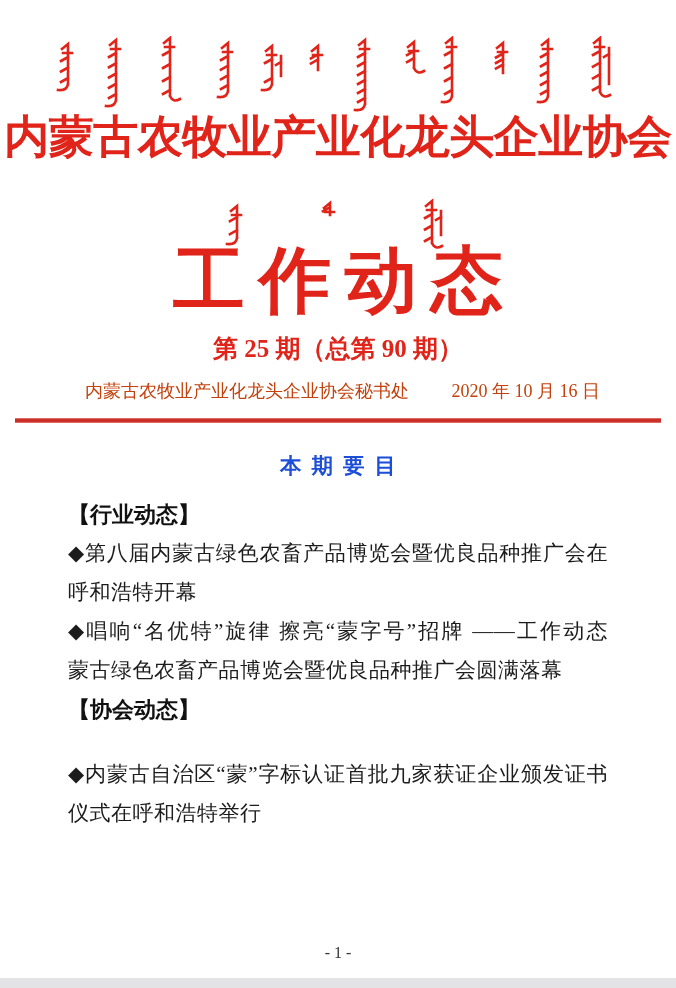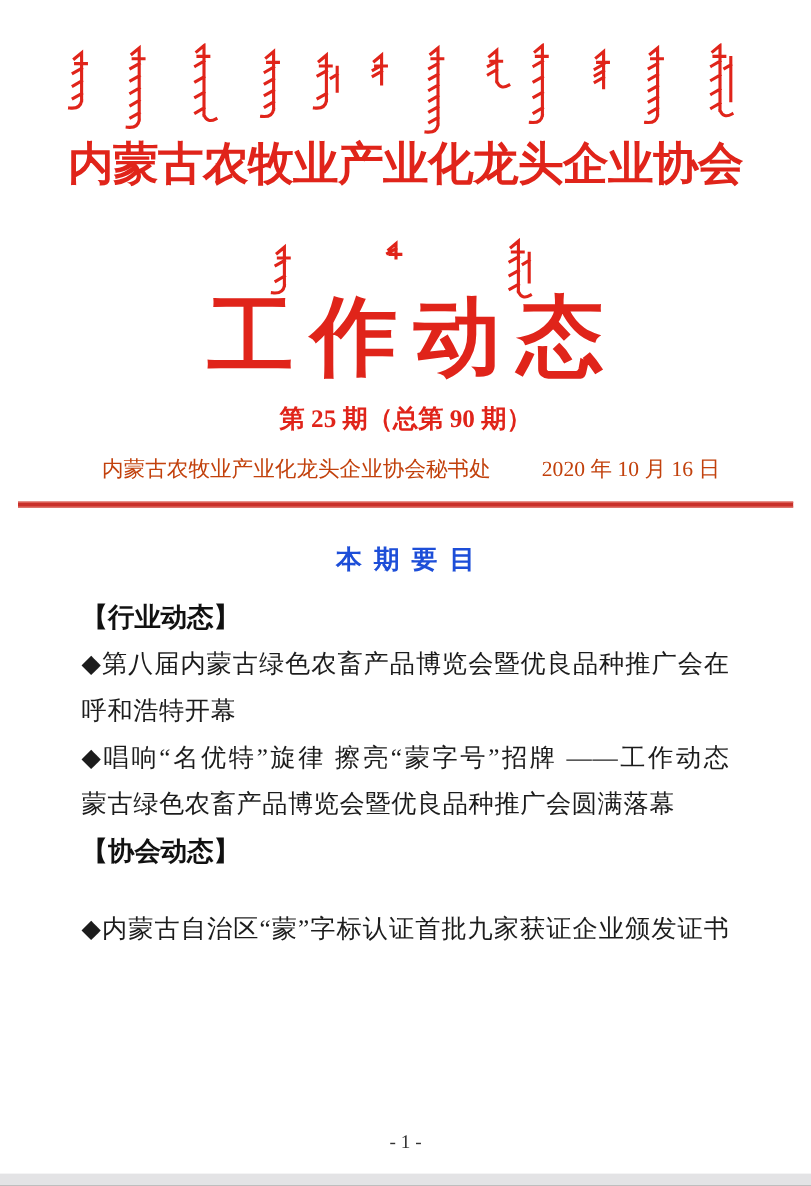--- a/index.html
+++ b/index.html
@@ -11,42 +11,42 @@
     overflow:hidden;
     font-family:"Liberation Serif","DejaVu Serif",serif;
     color:#1c1c1c;
   }
   .mongol-row{display:block;margin:0 auto;}
   .mongol-row-1{margin-top:36px;}
   .mongol-row-2{margin-top:38px;}
   .org-title{
     margin-top:0;
     text-align:center;
-    font-size:38px;
+    font-size:45px;
     line-height:46px;
     font-weight:700;
     color:#e0241a;
     letter-spacing:-0.5px;
     font-family:"Liberation Serif","DejaVu Serif",serif;
   }
   .bulletin-title{
     margin-top:-2px;
     text-align:center;
     font-size:72px;
     line-height:58px;
     font-weight:700;
     color:#e0241a;
     letter-spacing:14px;
     padding-left:14px;
     font-family:"Liberation Serif","DejaVu Serif",serif;
   }
   .issue-line{
     margin-top:26px;
     text-align:center;
-    font-size:21px;
+    font-size:25px;
     line-height:26px;
     font-weight:700;
     color:#e0241a;
   }
   .pub-row{
     margin-top:17px;
     padding:0 76px 0 85px;
     display:flex;
     justify-content:space-between;
     align-items:baseline;
@@ -164,20 +164,21 @@
     <div>
       <div class="toc-line just">◆唱响“名优特”旋律 擦亮“蒙字号”招牌 ——工作动态</div>
       <div class="toc-line">蒙古绿色农畜产品博览会暨优良品种推广会圆满落幕</div>
     </div>
 
     <div class="toc-heading">【协会动态】</div>
 
 
     <div class="gap-top">
       <div class="toc-line just">◆内蒙古自治区“蒙”字标认证首批九家获证企业颁发证书</div>
+      <div class="toc-line">仪式在呼和浩特举行</div>
     </div>
   </div>
 
   <div class="page-footer">- 1 -</div>
 
   <div class="scan-edge"></div>
 
 </div>
 
 </body></html>

